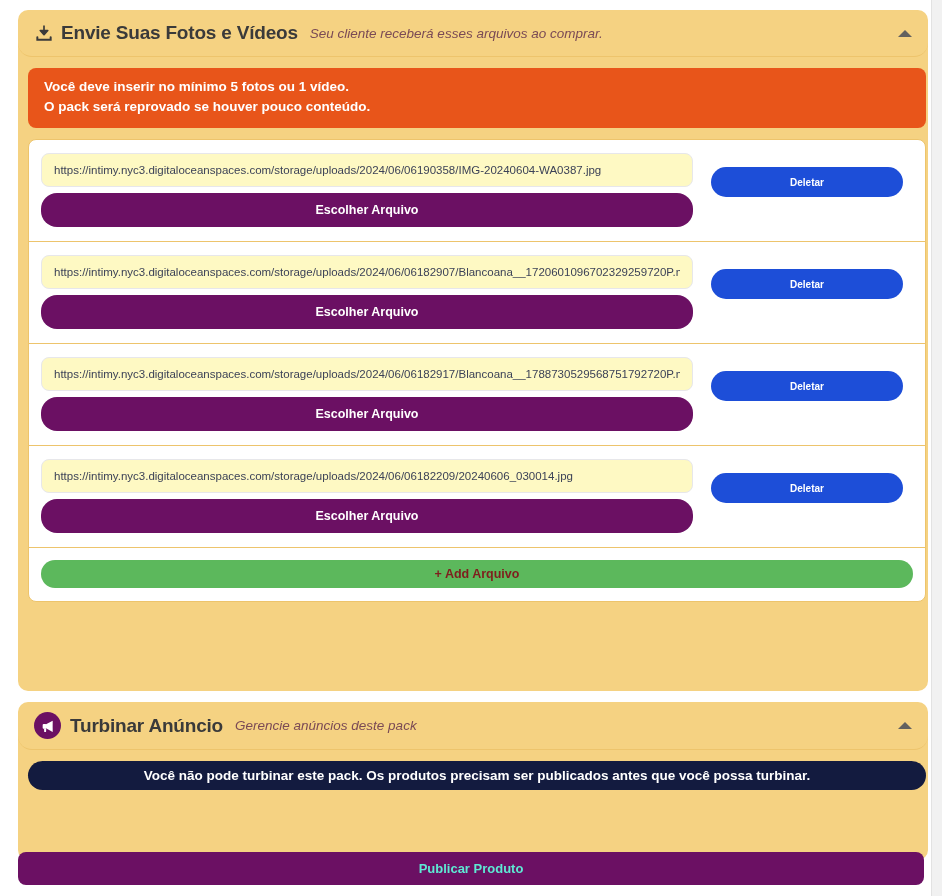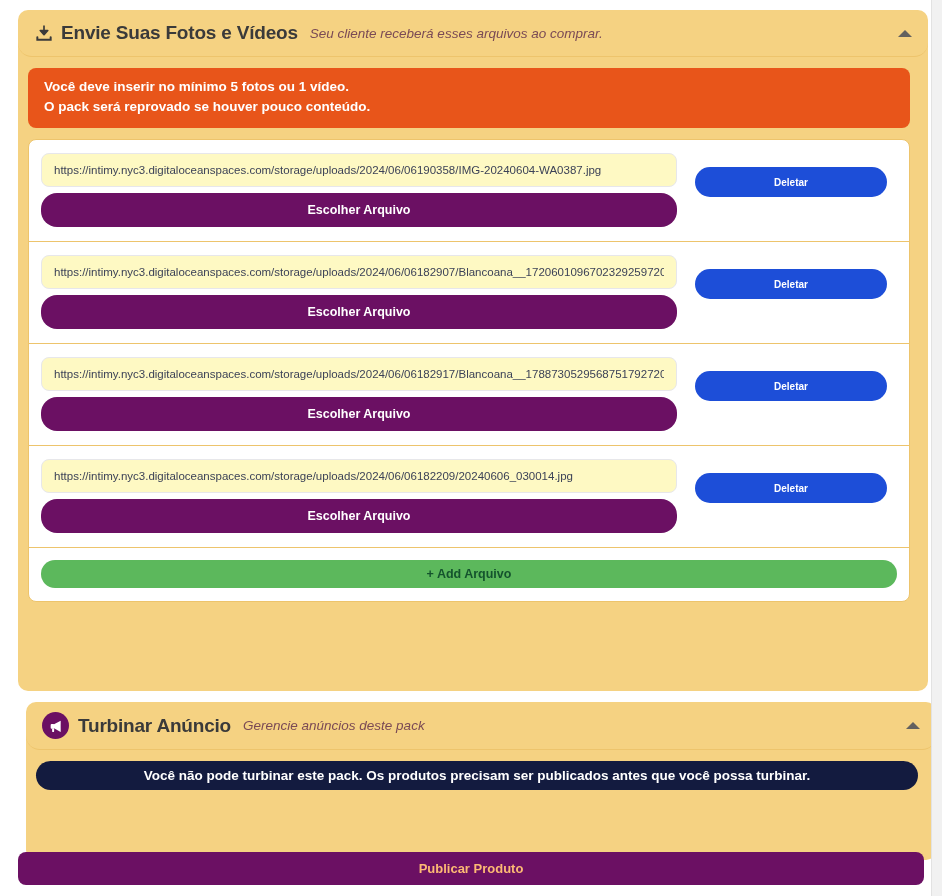--- a/index.html
+++ b/index.html
@@ -41,21 +41,21 @@
     border-radius: 10px;
     box-sizing: border-box;
   }
   #upload-card {
     left: 18px;
     top: 10px;
     width: 910px;
     height: 681px;
   }
   #boost-card {
-    left: 26px;
+    left: 18px;
     top: 702px;
     width: 910px;
     height: 158px;
   }
 
   .card-header {
     position: relative;
     height: 47px;
     display: flex;
     align-items: center;
@@ -114,21 +114,21 @@
   }
   .caret-tri {
     width: 0;
     height: 0;
     border-left: 7px solid transparent;
     border-right: 7px solid transparent;
     border-bottom: 7px solid #63615f;
   }
 
   .card-body {
-    padding: 11px 18px 12px 10px;
+    padding: 11px 2px 12px 10px;
     box-sizing: border-box;
   }
 
   
   .alert-warning {
     background: #e8551a;
     color: #ffffff;
     border-radius: 8px;
     padding: 9px 16px 11px 16px;
     font-size: 13.5px;
@@ -214,38 +214,38 @@
     font-weight: bold;
     cursor: pointer;
   }
   .add-row {
     padding: 12px 12px 13px 12px;
   }
   .btn-add {
     width: 100%;
     height: 28px;
     background: #5cb85c;
-    color: #14532d;
+    color: #7f1d1d;
     border: none;
     border-radius: 14px;
     font-family: "Liberation Sans", sans-serif;
     font-size: 12.5px;
     font-weight: bold;
     cursor: pointer;
   }
 
   
   .btn-publish {
     position: absolute;
     left: 18px;
     top: 852px;
     width: 906px;
     height: 33px;
     background: #6b1063;
-    color: #fdba74;
+    color: #5eead4;
     border: none;
     border-radius: 8px;
     font-family: "Liberation Sans", sans-serif;
     font-size: 13px;
     font-weight: bold;
     cursor: pointer;
   }
 </style>
 </head>
 <body>

